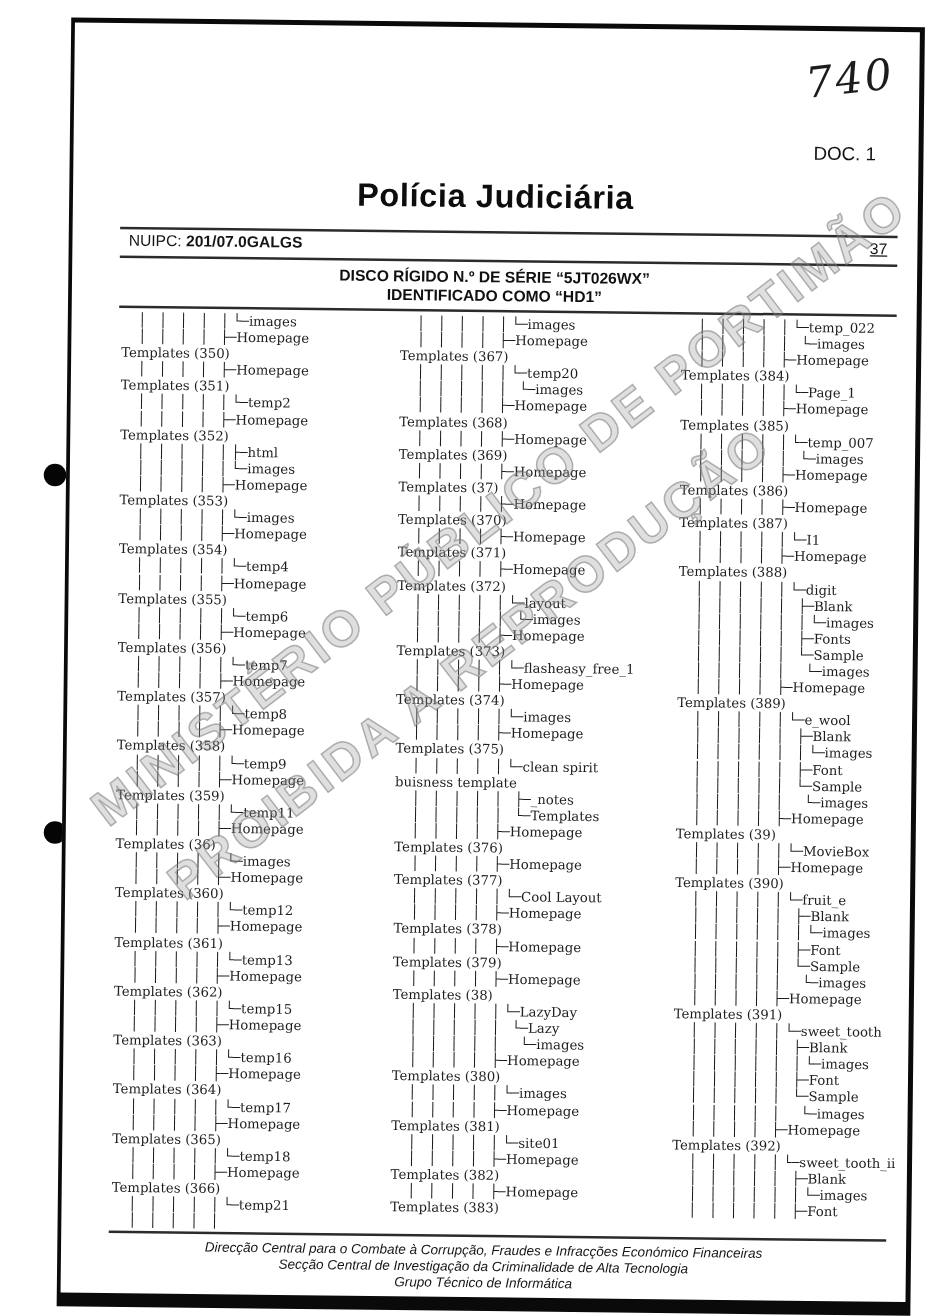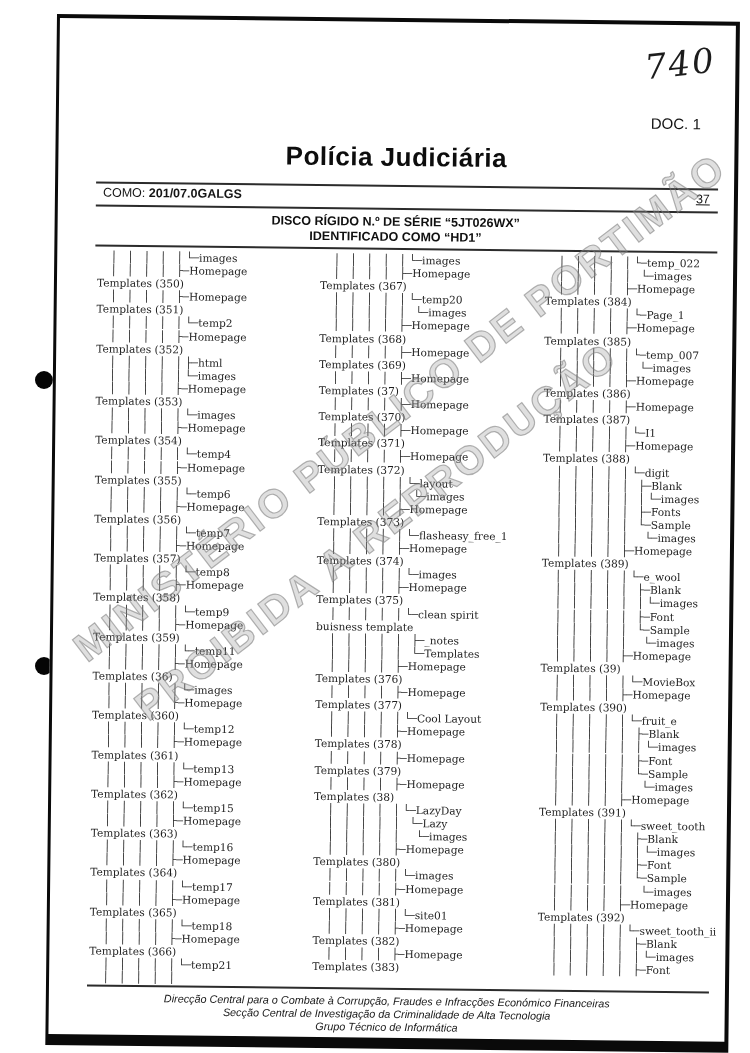--- a/index.html
+++ b/index.html
@@ -63,21 +63,21 @@
 <div class="hole top"></div>
 <div class="hole bottom"></div>
 
 <div class="frame">
 
   <div class="handwritten">740</div>
   <div class="doc-label">DOC. 1</div>
   <div class="title">Polícia Judiciária</div>
 
   <div class="rule r1"></div>
-  <div class="nuipc-row"><span>COMO:</span>&nbsp;<b>201/07.0GALGS</b></div>
+  <div class="nuipc-row"><span>NUIPC:</span>&nbsp;<b>201/07.0GALGS</b></div>
   <div class="pageno">37</div>
   <div class="rule r2"></div>
 
   <div class="subtitle s1">DISCO RÍGIDO N.º DE SÉRIE “5JT026WX”</div>
   <div class="subtitle s2">IDENTIFICADO COMO “HD1”</div>
   <div class="rule r3"></div>
 
   <div class="tree-col c1">
       <div class="tline">    │   │   │   │   │ └─images</div>
       <div class="tline">    │   │   │   │   ├─Homepage</div>

